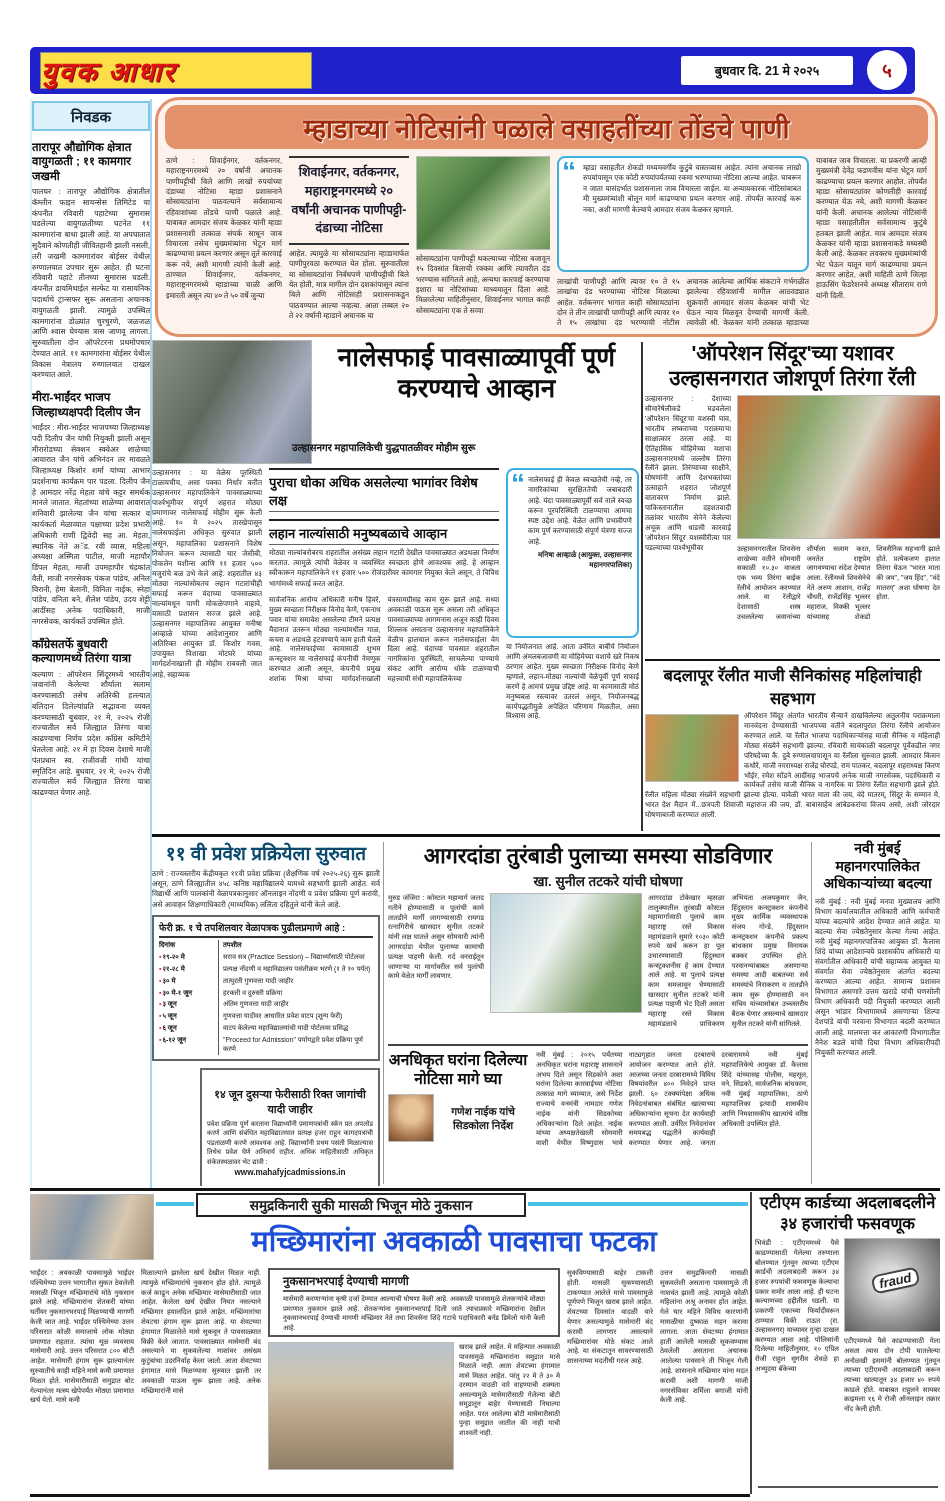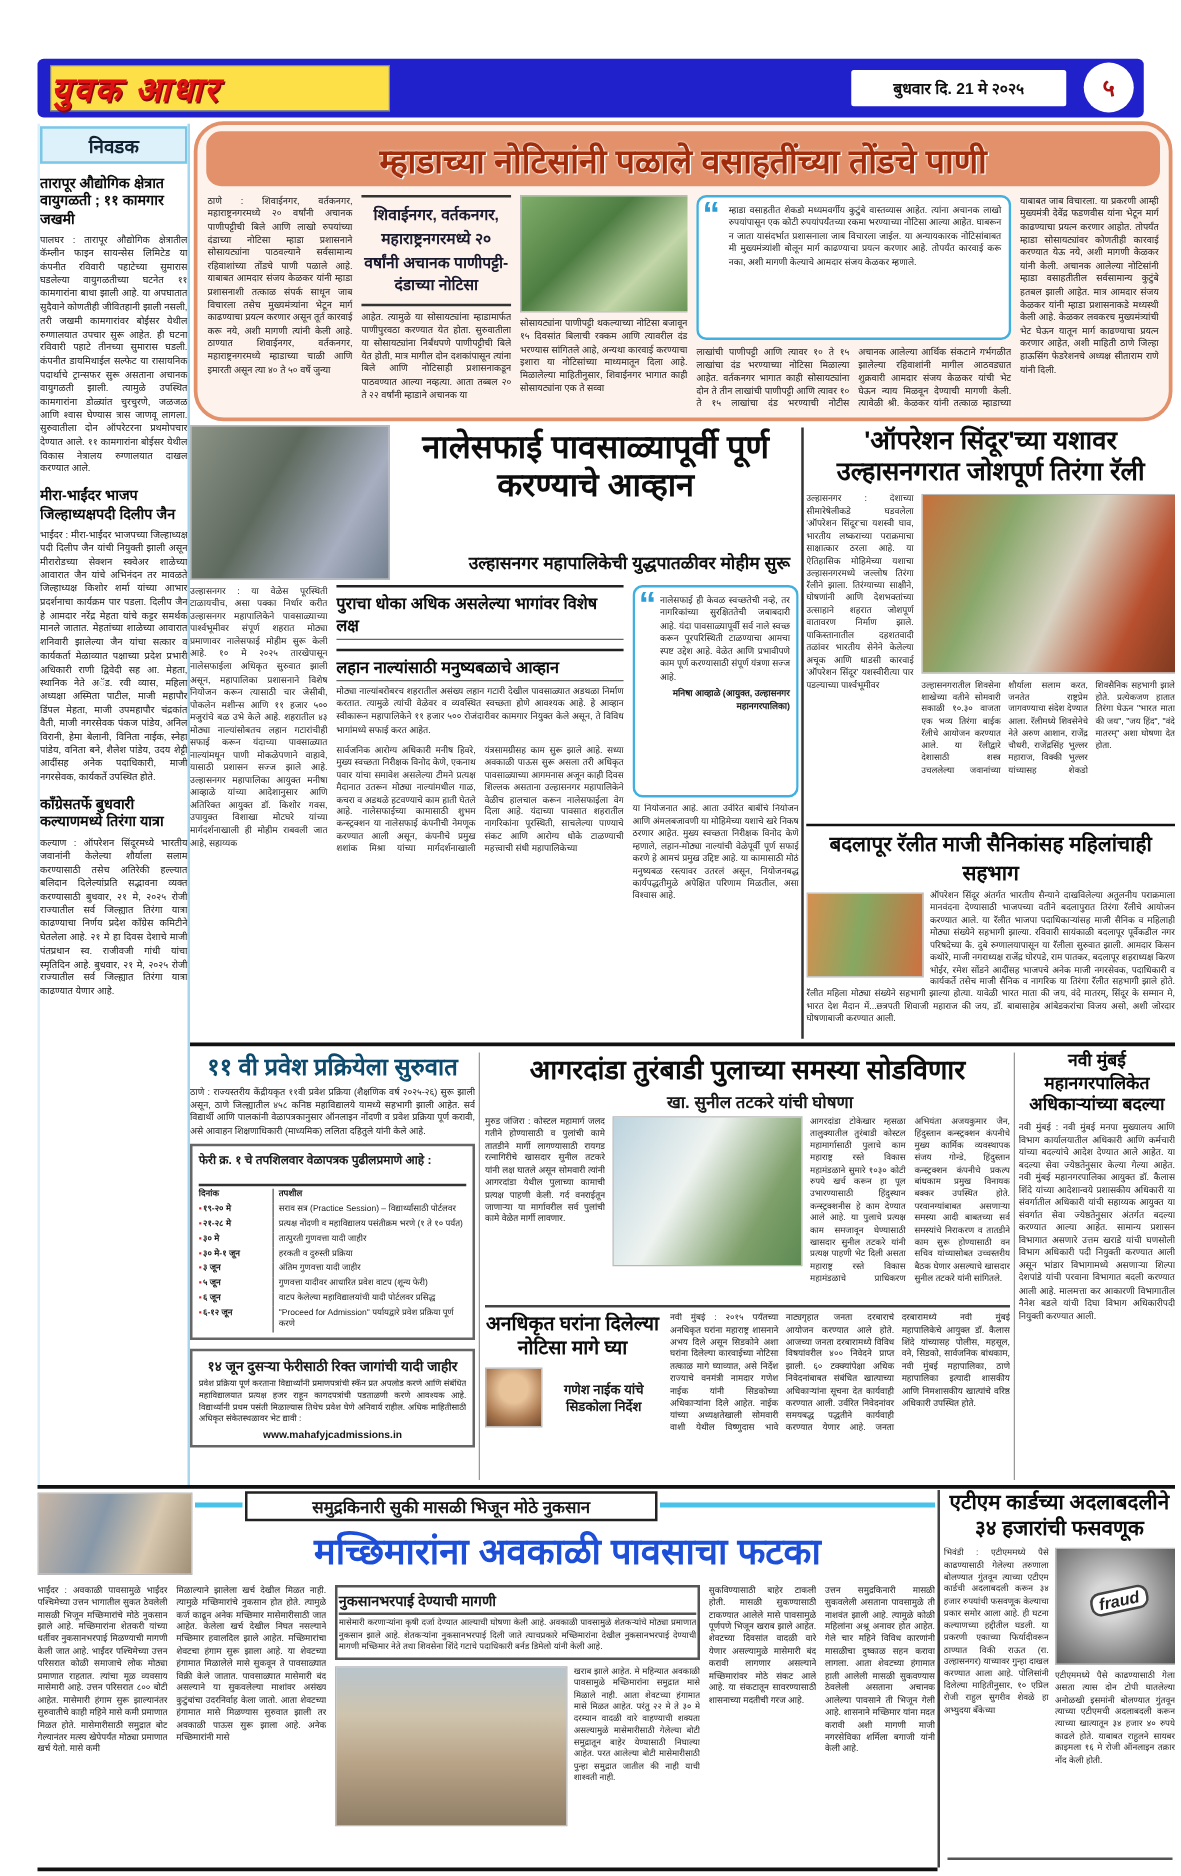--- a/index.html
+++ b/index.html
@@ -36,64 +36,64 @@
                  font-weight:700;text-align:center;line-height:1.5;color:#1a1a2e;margin-bottom:4px;}
   .quote-box{border:2px solid #3fb0e0;border-radius:8px;background:#fff;padding:5px 6px 4px 24px;position:relative;
              font-size:7.2px;line-height:1.45;text-align:justify;height:116px;box-sizing:border-box;overflow:hidden;margin-bottom:5px;}
   .quote-mark{position:absolute;left:3px;top:0px;font-size:28px;font-weight:800;color:#2e9fd6;line-height:1;}
   .two-col{column-count:2;column-gap:7px;}
   .three-col{column-count:3;column-gap:6px;}
   
   .drain{position:absolute;left:152px;top:340px;width:487px;height:491px;overflow:hidden;}
   .drain-headline{position:absolute;left:162px;top:2px;width:325px;font-size:26px;font-weight:800;
                   text-align:center;line-height:1.18;color:#0d0d0d;}
-  .drain-subhead{position:absolute;left:140px;top:100px;width:340px;font-size:14px;font-weight:700;text-align:right;color:#111;}
+  .drain-subhead{position:absolute;left:140px;top:100px;width:340px;font-size:10px;font-weight:700;text-align:left;color:#111;}
   .drain-content{position:absolute;left:0;right:0;top:128px;bottom:0;display:flex;gap:7px;}
   .substory{border-top:2px solid #222;margin-bottom:7px;}
   .substory-title{font-size:13px;font-weight:800;padding:3px 0 2px;border-bottom:1.5px solid #666;color:#0d0d0d;}
   .substory-body{font-size:7.2px;line-height:1.42;text-align:justify;padding-top:3px;color:#222;}
   .quote-box2{border:2px solid #3fb0e0;border-radius:8px;background:#fff;padding:5px 5px 4px 20px;position:relative;
               font-size:7.1px;line-height:1.45;text-align:justify;height:170px;box-sizing:border-box;overflow:hidden;margin-bottom:5px;}
   .quote-attr{font-weight:700;text-align:right;margin-top:3px;font-size:7.1px;}
   
   .rally{position:absolute;left:645px;top:340px;width:295px;height:318px;overflow:hidden;}
   .rally-headline{font-size:20.5px;font-weight:800;text-align:center;line-height:1.22;color:#0d0d0d;}
   .rally-row{display:flex;gap:6px;margin-top:5px;height:254px;}
   
   .badlapur{position:absolute;left:645px;top:663px;width:295px;height:168px;overflow:hidden;}
   .bad-title{font-size:16.5px;font-weight:800;text-align:center;margin-bottom:3px;color:#0d0d0d;}
   .bad-photo{float:left;width:92px;height:66px;margin:2px 5px 2px 0;}
   
   .admission{position:absolute;left:152px;top:840px;width:228px;height:346px;overflow:hidden;}
   .adm-headline{font-size:19px;font-weight:800;text-align:center;color:#0c4a6e;}
   .tbl-box{border:2px solid #666;padding:4px 5px;margin-top:5px;}
-  .tbl-title{font-size:9.6px;font-weight:800;border-bottom:2px solid #333;padding-bottom:13px;margin-bottom:2px;}
+  .tbl-title{font-size:9.6px;font-weight:800;border-bottom:2px solid #333;padding-bottom:2px;margin-bottom:2px;}
   .t-row{display:flex;font-size:6.8px;line-height:1.3;}
   .t-date{width:56px;flex:none;font-weight:700;border-right:1px solid #555;padding:1.5px 3px 1.5px 0;}
   .t-detail{flex:1;padding:1.5px 0 1.5px 4px;}
   .bullet{color:#d22222;margin-right:1px;}
-  .box2{border:2px solid #666;padding:4px 5px;margin-top:7px;}
+  .box2{border:2px solid #666;padding:16px 5px;margin-top:7px;margin-left:48px;}
   .box2-title{font-size:11px;font-weight:800;text-align:center;margin-bottom:3px;}
   .box2-url{font-size:8.2px;font-weight:700;text-align:center;margin-top:2px;}
   .bridge{position:absolute;left:388px;top:840px;width:420px;height:202px;overflow:hidden;}
   .bridge-headline{font-size:21.5px;font-weight:800;text-align:center;color:#0d0d0d;}
   .bridge-subhead{font-size:13.5px;font-weight:700;text-align:center;margin:3px 0 3px 90px;width:260px;}
   .bridge-row{display:flex;gap:6px;}
   .notices{position:absolute;left:388px;top:1050px;width:420px;height:136px;display:flex;gap:8px;overflow:hidden;}
   .not-title{font-size:15.5px;font-weight:800;text-align:center;line-height:1.25;color:#0d0d0d;}
   .not-byline{font-size:10.5px;font-weight:700;text-align:center;flex:1;align-self:center;}
   .transfers{position:absolute;left:815px;top:840px;width:125px;height:346px;overflow:hidden;}
   .tr-title{font-size:14px;font-weight:800;text-align:center;line-height:1.25;margin-bottom:4px;color:#0d0d0d;}
   
   .banner{position:absolute;left:196px;top:1193px;width:330px;height:24px;border:2px solid #222;background:#fff;
           display:flex;align-items:center;justify-content:center;font-size:13.5px;font-weight:800;box-sizing:border-box;}
   .fish-headline{position:absolute;left:160px;top:1220px;width:588px;font-size:29px;font-weight:800;
                  text-align:center;color:#1d4ed8;}
   .fish-row{position:absolute;left:30px;top:1268px;width:718px;height:226px;display:flex;gap:7px;overflow:hidden;}
-  .claim-box{border:2px solid #555;padding:3px 1px;box-sizing:border-box;}
+  .claim-box{border:2px solid #555;padding:3px 13px;box-sizing:border-box;}
   .claim-title{font-size:11.5px;font-weight:800;border-bottom:2px solid #555;padding-bottom:2px;margin-bottom:2px;}
   .atm{position:absolute;left:755px;top:1192px;width:185px;height:300px;overflow:hidden;}
   .atm-title{font-size:16.5px;font-weight:800;text-align:center;line-height:1.25;color:#0d0d0d;}
   .fraud-label{position:absolute;left:28%;top:34%;background:#fff;color:#222;font-weight:800;font-style:italic;
                font-size:13px;padding:0 5px;transform:rotate(-12deg);border-radius:8px;border:2px solid #444;}
   
   .hrule,.vrule,.cyanline{position:absolute;}
   
   .ph-building{background:linear-gradient(135deg,#7fae6a,#4e7d42 40%,#c2d6a8 70%,#6a9455);}
   .ph-drain{background:linear-gradient(120deg,#8d9488,#5f6a5e 40%,#a7aec0 75%,#73808e);}

